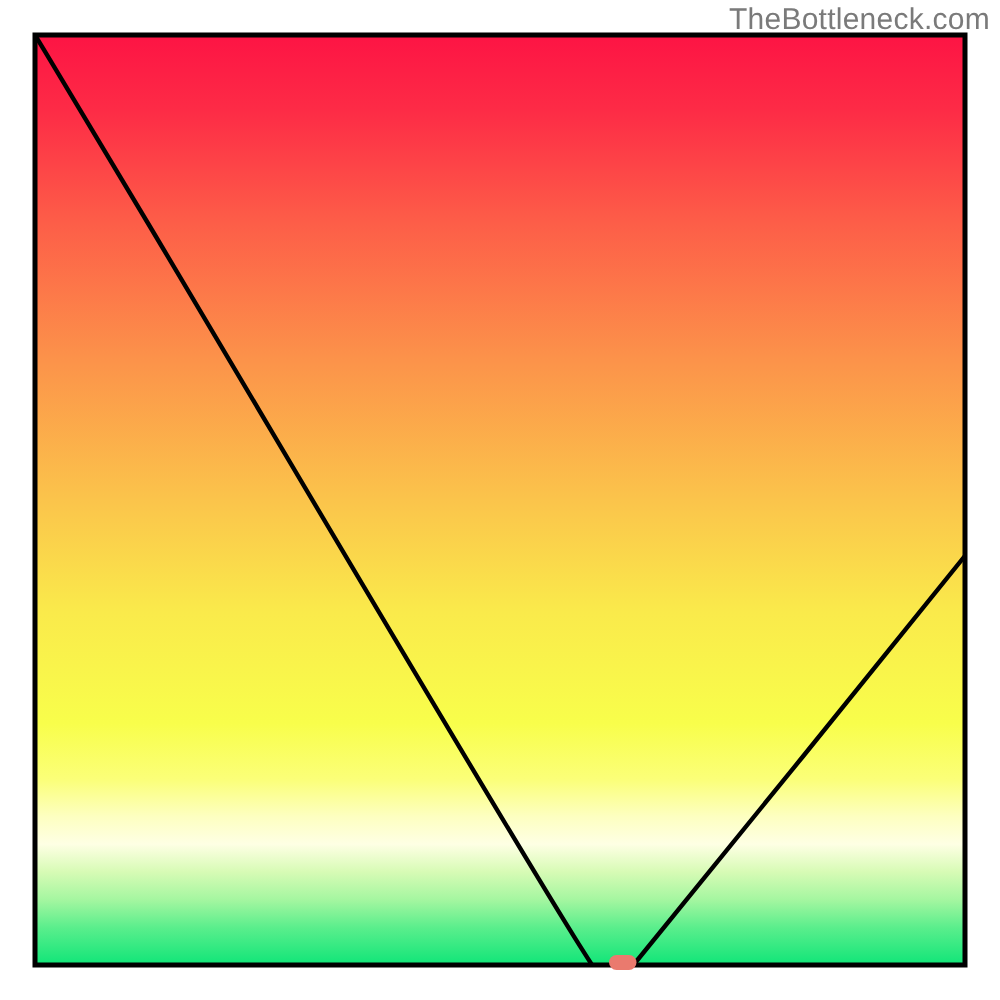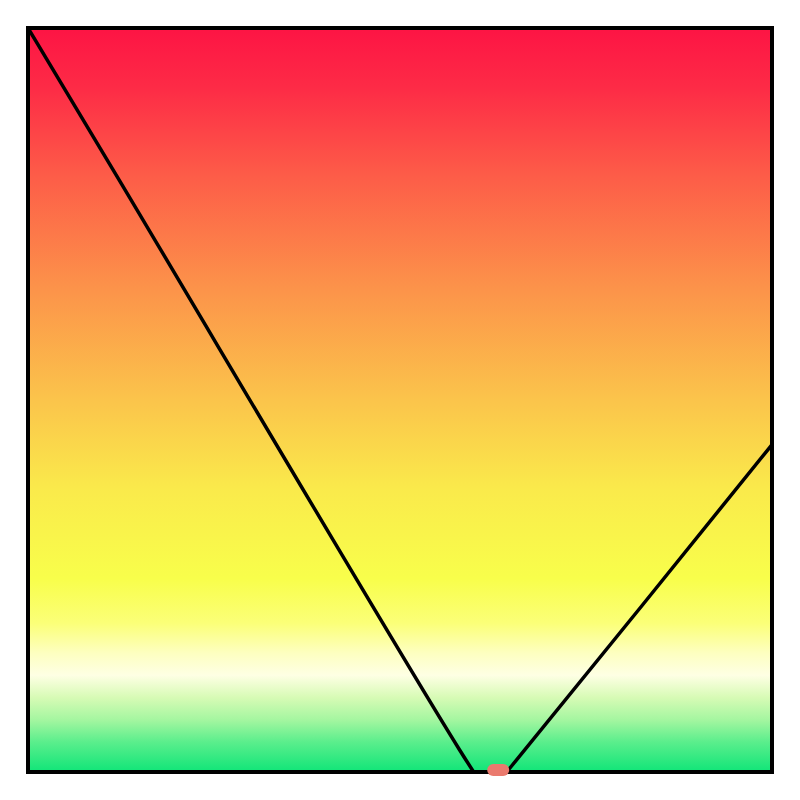--- a/index.html
+++ b/index.html
@@ -26,20 +26,21 @@
     z-index: 10;
   }
   svg {
     display: block;
   }
 </style>
 </head>
 <body>
 
 <div class="container">
+  <div class="watermark">TheBottleneck.com</div>
 
   <svg id="chart-svg" width="800" height="800" viewBox="0 0 800 800">
     <defs>
       <linearGradient id="bg-grad" x1="0" y1="0" x2="0" y2="1">
         <stop offset="0%" stop-color="#fd1444"></stop>
         <stop offset="8%" stop-color="#fd2b46"></stop>
         <stop offset="20%" stop-color="#fd5d48"></stop>
         <stop offset="35%" stop-color="#fc934a"></stop>
         <stop offset="50%" stop-color="#fbc44b"></stop>
         <stop offset="62%" stop-color="#faea4b"></stop>

